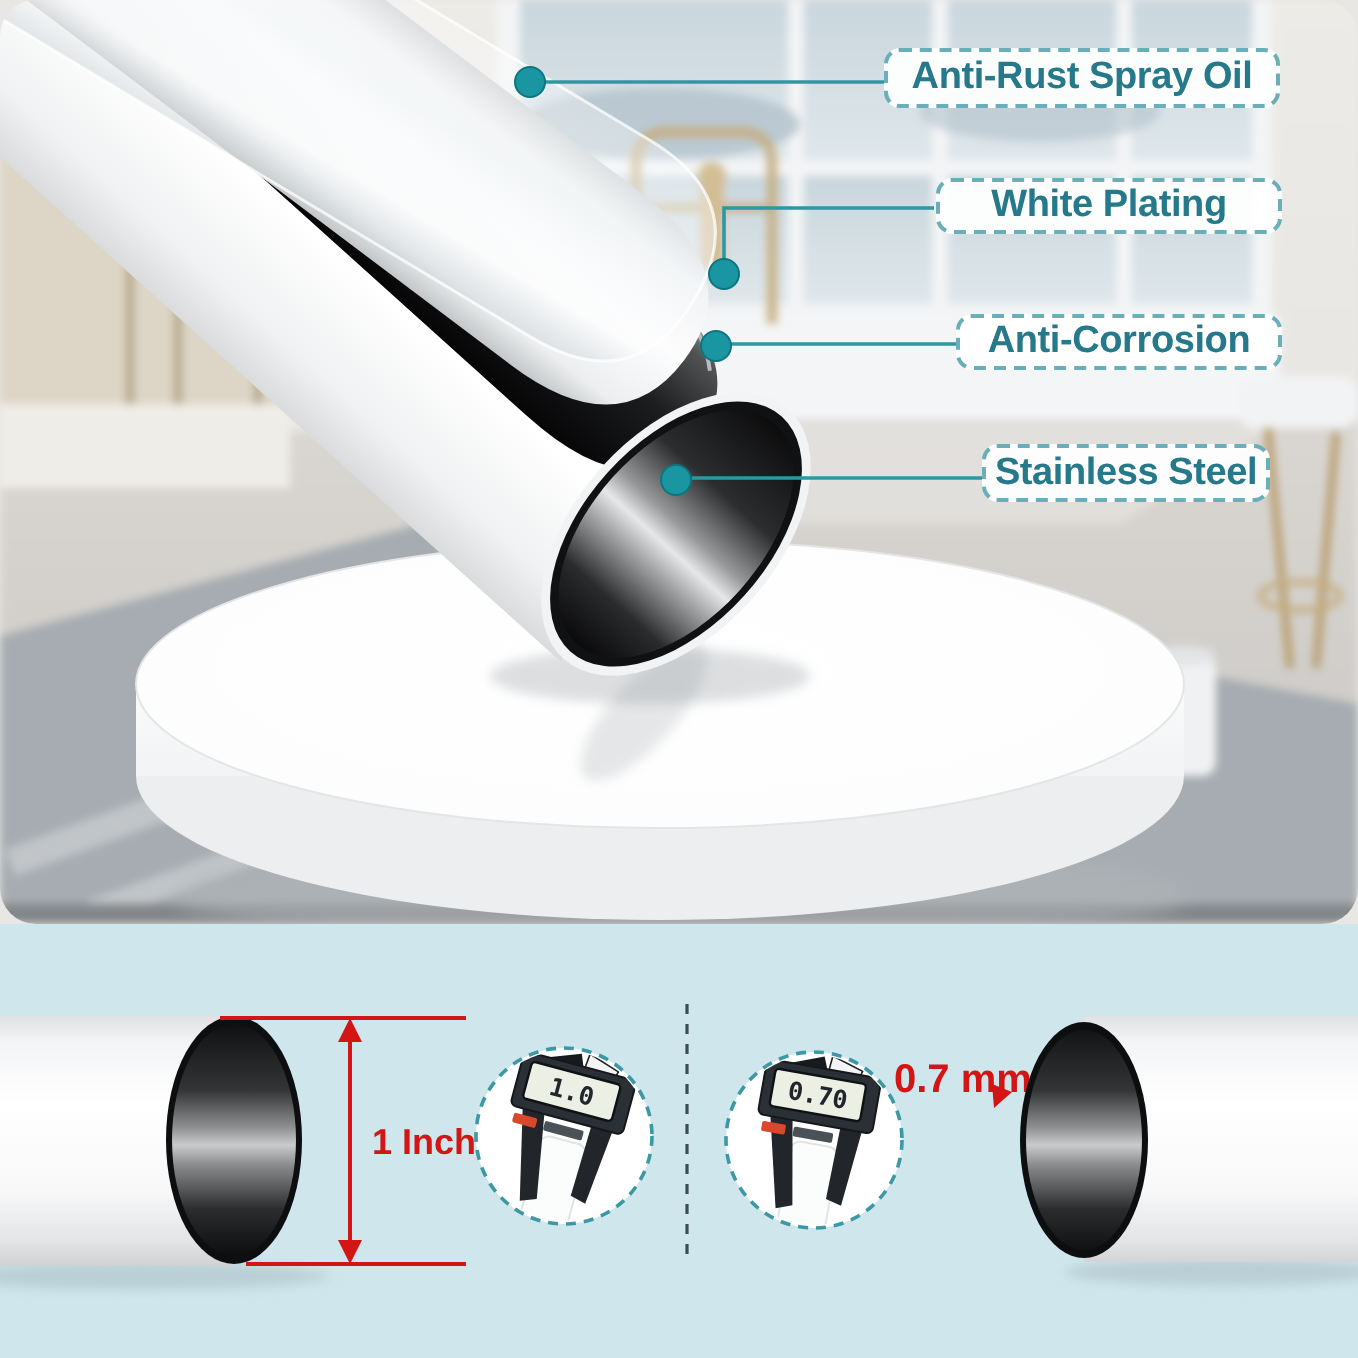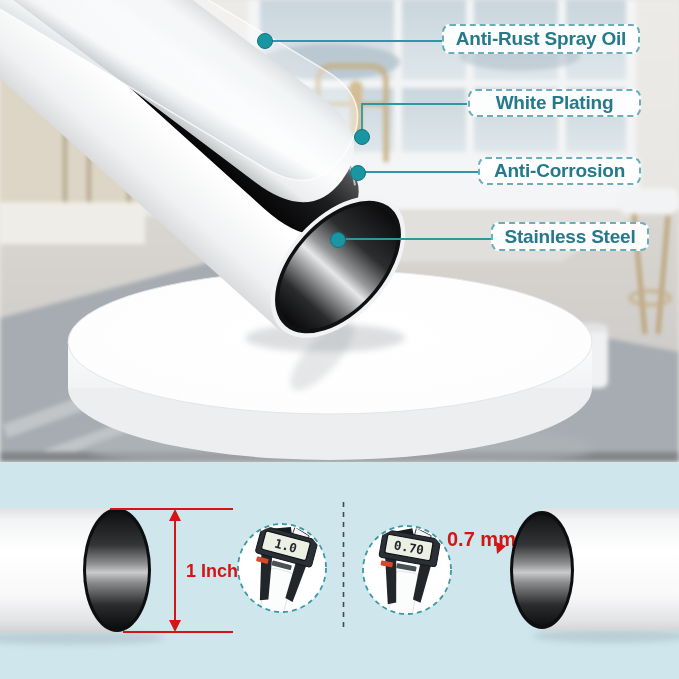--- a/index.html
+++ b/index.html
@@ -1,18 +1,18 @@
 <!DOCTYPE html>
 <html><head>
 <meta charset="utf-8">
 <style>
   html,body{margin:0;padding:0;}
   body{width:679px;height:679px;font-family:"Liberation Sans",sans-serif;}
   .stage{position:relative;width:679px;height:679px;overflow:hidden;background:#e8e7e4;}
-  .scene{position:absolute;left:0;top:0;width:679px;height:462px;overflow:hidden;}
+  .scene{position:absolute;left:0;top:0;width:679px;height:462px;overflow:hidden;border-radius:18px;}
   .bg-svg{position:absolute;left:0;top:0;filter:blur(2.2px);}
   .fg-svg{position:absolute;left:0;top:0;}
   .callout{position:absolute;display:flex;align-items:center;justify-content:center;
     background:rgba(255,255,255,.93);border:2px dashed #69aeb9;border-radius:8px;
     color:#25798a;font-size:19px;font-weight:600;letter-spacing:-.2px;box-sizing:border-box;white-space:nowrap;}
   .bottom{position:absolute;left:0;top:462px;width:679px;height:217px;background:#cfe7ec;}
 </style>
 </head>
 <body>
 
@@ -185,21 +185,21 @@
         <circle cx="265" cy="41" r="7.5"></circle>
         <circle cx="362" cy="137" r="7.5"></circle>
         <circle cx="358" cy="173" r="7.5"></circle>
         <circle cx="338" cy="240" r="7.5"></circle>
       </g>
     </svg>
 
     <div class="callout" style="left:442px;top:24px;width:198px;height:30px;">Anti-Rust Spray Oil</div>
     <div class="callout" style="left:478px;top:157px;width:163px;height:28px;">Anti-Corrosion</div>
     <div class="callout" style="left:468px;top:89px;width:173px;height:28px;">White Plating</div>
-    <div class="callout" style="left:491px;top:222px;width:158px;height:29px;">Stainless Steel</div>
+    <div class="callout" style="left:491px;top:222px;width:144px;height:29px;">Stainless Steel</div>
   </div>
 
   <div class="bottom">
     <svg width="679" height="217" viewBox="0 0 679 217">
       <defs>
         <linearGradient id="bPipeG" x1="0" y1="46" x2="0" y2="171" gradientUnits="userSpaceOnUse">
           <stop offset="0" stop-color="#dfe1e3"></stop>
             <stop offset=".1" stop-color="#f3f4f5"></stop>
           <stop offset=".35" stop-color="#ffffff"></stop>
             <stop offset=".7" stop-color="#f8f8f9"></stop>

